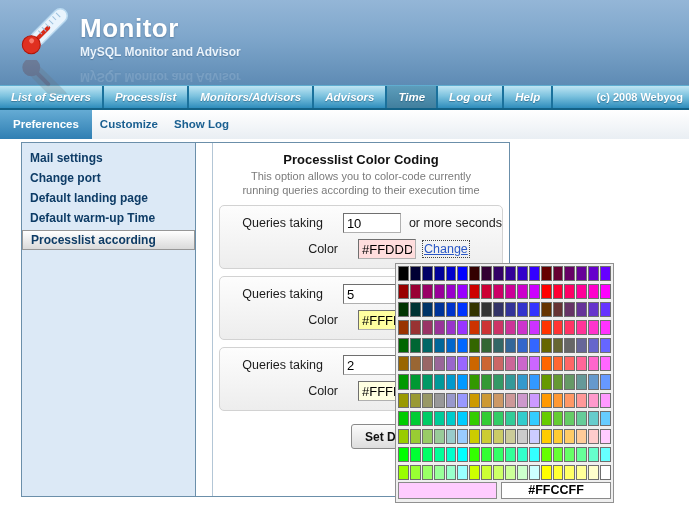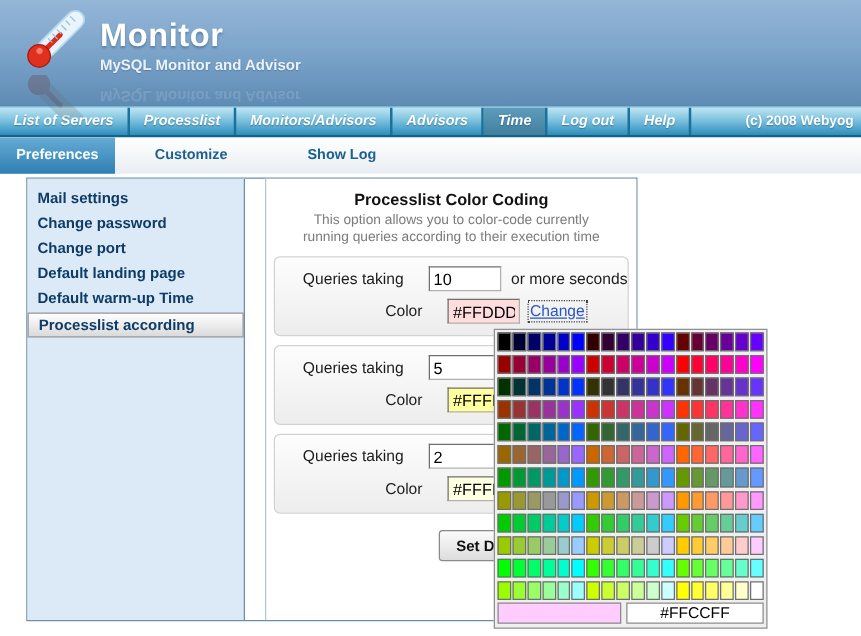--- a/index.html
+++ b/index.html
@@ -38,21 +38,21 @@
     margin-left:auto; line-height:22px; padding-right:6px; white-space:nowrap;
     color:#fff; font-weight:bold; font-size:11px; text-shadow:0 1px 1px rgba(10,60,90,.45);
   }
 
   
   .subnav {
     height:29px; display:flex; align-items:stretch;
     background:linear-gradient(180deg,#ffffff 0%,#e9eef3 100%);
   }
   .subnav-item {
-    padding:0 32px; line-height:29px; font-weight:bold; font-size:11.5px;
+    padding:0 8px; line-height:29px; font-weight:bold; font-size:11.5px;
     color:#1b6091; white-space:nowrap; cursor:pointer;
   }
   .subnav-item.active { background:linear-gradient(180deg,#65abd4 0%,#2f7fb3 100%); color:#fff; padding:0 13px; }
 
   
   .wrapper {
     position:absolute; left:21px; top:142px; width:489px; height:355px;
     border:1px solid #6b8faa; background:#fff;
   }
   .sidebar {
@@ -98,21 +98,21 @@
     border:1px solid #8a8a8a; border-radius:3px; white-space:nowrap; cursor:pointer;
   }
 
   
   .picker {
     position:absolute; left:395px; top:263px; width:219px; height:240px;
     background:#efefef; border:1px solid #919191; padding:2px; z-index:10;
   }
   #palette-grid { display:grid; grid-template-columns:repeat(18,1fr); gap:3px 1px; height:214px; }
   .swatch { border:1px solid #6f6f6f; cursor:pointer; }
-  .picker-bottom { display:flex; gap:4px; margin-top:2px; height:17px; }
+  .picker-bottom { display:flex; gap:4px; margin-top:2px; height:17px;font-weight:bold; }
   .preview { width:99px; border:1px solid #8a8a8a; }
   .picker-input {
     flex:1; border:1px solid #8a8a8a; background:#fff; text-align:center;
     font-size:12.5px; line-height:15px; color:#000; cursor:text;
   }
 </style>
 </head>
 <body>
 
 <div class="header">
@@ -165,21 +165,20 @@
 
 <div class="subnav" id="subnav-items">
     <div class="subnav-item active">Preferences</div>
     <div class="subnav-item">Customize</div>
     <div class="subnav-item">Show Log</div>
   </div>
 
 <div class="wrapper">
   <div class="sidebar" id="sidebar-menu">
       <div class="menu-item">Mail settings</div>
-      <div class="menu-item">Change password</div>
       <div class="menu-item">Change port</div>
       <div class="menu-item">Default landing page</div>
       <div class="menu-item">Default warm-up Time</div>
       <div class="menu-item selected">Processlist according</div>
     </div>
 
   <div class="content">
     <div class="content-title">Processlist Color Coding</div>
     <div class="content-desc">
       <span>This option allows you to color-code currently</span><br>

